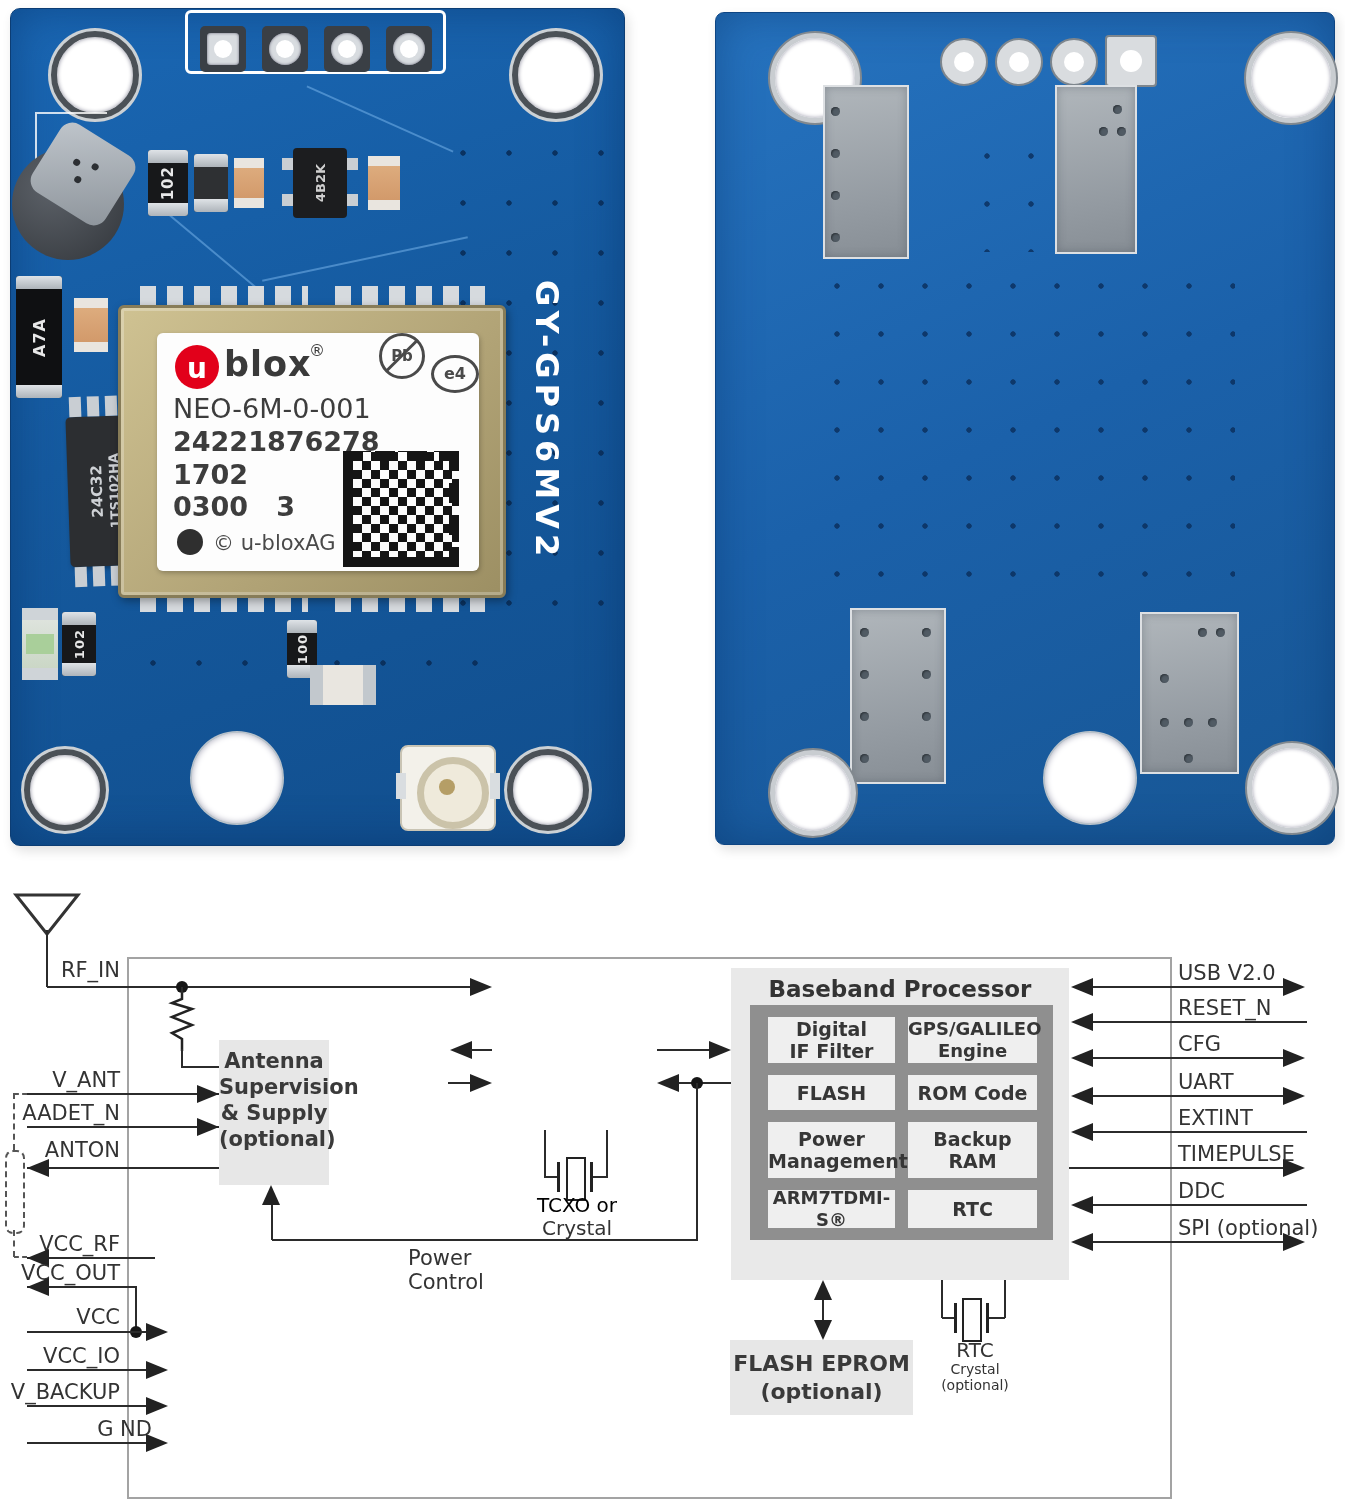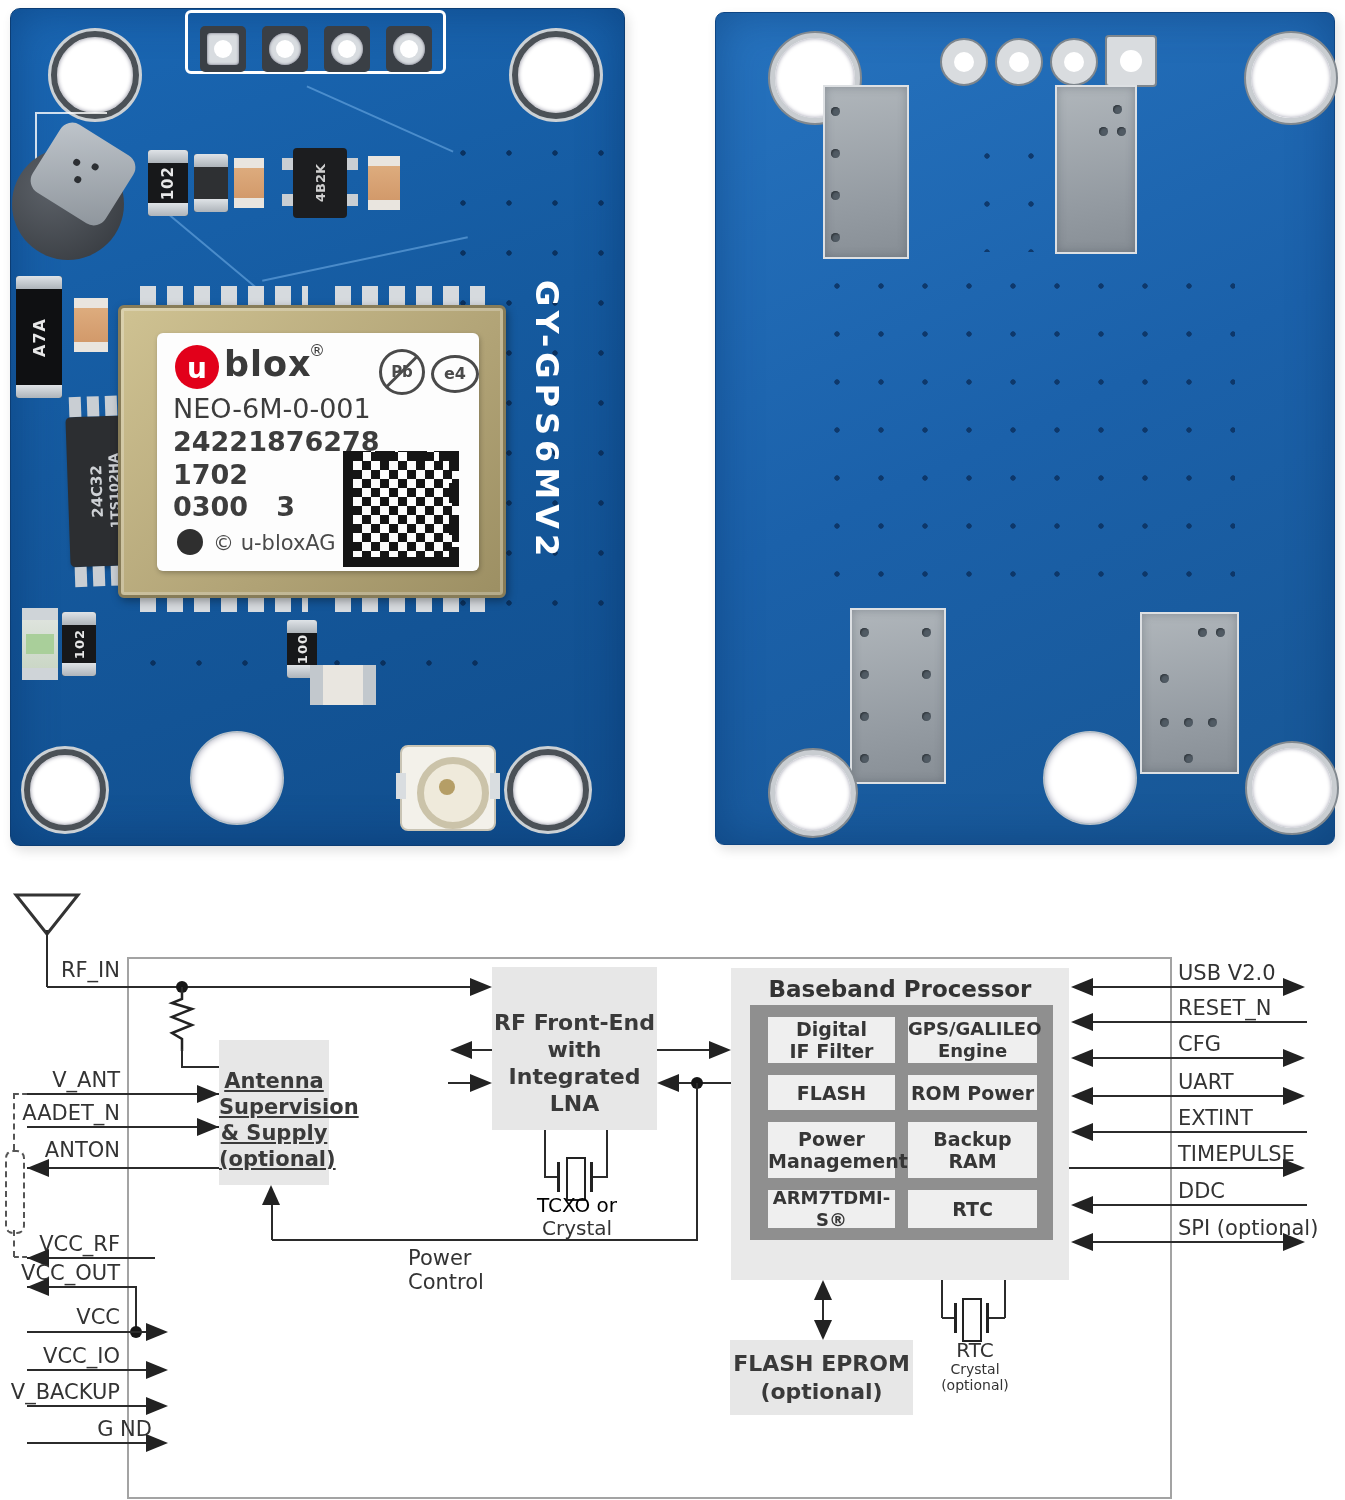--- a/index.html
+++ b/index.html
@@ -129,21 +129,21 @@
     <div class="a" style="left:130px;top:278px;width:168px;height:20px;background:repeating-linear-gradient(90deg,#d6dade 0 16px,rgba(0,0,0,0) 16px 27px);"></div>
     <div class="a" style="left:325px;top:278px;width:150px;height:20px;background:repeating-linear-gradient(90deg,#d6dade 0 16px,rgba(0,0,0,0) 16px 27px);"></div>
     <div class="a" style="left:130px;top:584px;width:168px;height:20px;background:repeating-linear-gradient(90deg,#d6dade 0 16px,rgba(0,0,0,0) 16px 27px);"></div>
     <div class="a" style="left:325px;top:584px;width:150px;height:20px;background:repeating-linear-gradient(90deg,#d6dade 0 16px,rgba(0,0,0,0) 16px 27px);"></div>
     <div class="a" style="left:108px;top:297px;width:382px;height:287px;border-radius:6px;border:3px solid #877c58;background:linear-gradient(135deg,#cfc292,#b1a376 60%,#9c8f63);box-shadow:inset 0 0 0 3px rgba(255,255,255,.25), 2px 3px 8px rgba(0,0,0,.35);">
 
       <div class="a" style="left:36px;top:25px;width:322px;height:238px;background:#fdfdfd;border-radius:6px;box-shadow:1px 2px 5px rgba(0,0,0,.25);">
         <div class="a" style="left:18px;top:12px;width:44px;height:44px;border-radius:50%;background:#e2001a;color:#fff;font-weight:bold;font-size:28px;text-align:center;line-height:48px;">u</div>
         <div class="a" style="left:67px;top:11px;font-size:35px;font-weight:bold;color:#3a3a3a;letter-spacing:1px;">blox</div>
         <div class="a" style="left:152px;top:8px;font-size:16px;color:#3a3a3a;">®</div>
-        <div class="a" style="left:222px;top:16px;width:40px;height:40px;border:3px solid #4a4a4a;border-radius:50%;color:#4a4a4a;font-size:15px;font-weight:bold;text-align:center;line-height:40px;">
+        <div class="a" style="left:222px;top:0;width:40px;height:40px;border:3px solid #4a4a4a;border-radius:50%;color:#4a4a4a;font-size:15px;font-weight:bold;text-align:center;line-height:40px;">
           <span>Pb</span>
           <div class="a" style="left:-2px;top:18px;width:44px;height:3px;background:#4a4a4a;transform:rotate(-45deg);"></div>
         </div>
         <div class="a" style="left:274px;top:22px;width:42px;height:32px;border:3px solid #4a4a4a;border-radius:50%;color:#4a4a4a;font-size:16px;font-weight:bold;text-align:center;line-height:32px;">e4</div>
         <div class="a" style="left:16px;top:60px;font-size:27px;font-weight:normal;color:#3d3d3d;">NEO-6M-0-001</div>
         <div class="a" style="left:16px;top:93px;font-size:27px;font-weight:bold;color:#3d3d3d;">24221876278</div>
         <div class="a" style="left:16px;top:126px;font-size:27px;font-weight:bold;color:#3d3d3d;">1702</div>
         <div class="a bind-pre" style="left:16px;top:158px;font-size:27px;font-weight:bold;color:#3d3d3d;">0300   3</div>
         <div class="a" style="left:20px;top:196px;width:26px;height:26px;border-radius:50%;background:#2f2f2f;"></div>
         <div class="a" style="left:56px;top:198px;font-size:21px;color:#4a4a4a;">© u-bloxAG</div>
@@ -296,38 +296,33 @@
     <div class="sigl" style="top:527px;margin-left:32px;">G ND</div>
     <div class="hl" style="left:27px;top:552px;width:120px;"></div>
     <div class="ar" style="left:146px;top:544px;"></div>
 
     <div class="dashh" style="left:14px;top:203px;width:13px;"></div>
     <div class="dash" style="left:13px;top:203px;height:57px;"></div>
     <div class="dashrect" style="left:5px;top:260px;width:16px;height:80px;"></div>
     <div class="dash" style="left:13px;top:340px;height:27px;"></div>
     <div class="dashh" style="left:14px;top:366px;width:13px;"></div>
 
-    <div class="blk" style="left:219px;top:150px;width:110px;height:145px;font-size:21px;line-height:26px;padding-top:28px;box-sizing:border-box;text-decoration:underline;">
+    <div class="blk" style="left:219px;top:150px;width:110px;height:145px;font-size:21px;line-height:26px;padding-top:8px;box-sizing:border-box;">
       <span style="display:block;">Antenna</span>
       <span style="display:block;">Supervision</span>
       <span style="display:block;">&amp; Supply</span>
       <span style="display:block;">(optional)</span>
     </div>
 
 
     <div class="al" style="left:450px;top:151px;"></div>
     <div class="hl" style="left:470px;top:159px;width:22px;"></div>
     <div class="hl" style="left:448px;top:192px;width:26px;"></div>
     <div class="ar" style="left:470px;top:184px;"></div>
 
-    <div class="blk" style="left:492px;top:77px;width:165px;height:163px;font-size:22px;line-height:27px;padding-top:42px;box-sizing:border-box;">
-      <span style="display:block;">RF Front-End</span>
-      <span style="display:block;">with</span>
-      <span style="display:block;">Integrated LNA</span>
-    </div>
 
     <div class="hl" style="left:657px;top:159px;width:52px;"></div>
     <div class="ar" style="left:709px;top:151px;"></div>
     <div class="hl" style="left:679px;top:192px;width:52px;"></div>
     <div class="al" style="left:657px;top:184px;"></div>
     <div class="jdot" style="left:691px;top:187px;"></div>
     <div class="vl" style="left:696px;top:193px;height:157px;"></div>
     <div class="hl" style="left:272px;top:349px;width:426px;"></div>
     <div class="vl" style="left:271px;top:312px;height:38px;"></div>
     <div class="au" style="left:262px;top:295px;"></div>
@@ -351,21 +346,21 @@
             <span>IF Filter</span>
         </div>
         <div class="cell" style="left:158px;top:12px;width:129px;height:46px;font-size:18px;">
           <span>GPS/GALILEO</span>
             <span>Engine</span>
         </div>
         <div class="cell" style="left:18px;top:70px;width:127px;height:35px;">
           <span>FLASH</span>
         </div>
         <div class="cell" style="left:158px;top:70px;width:129px;height:35px;">
-          <span>ROM Power</span>
+          <span>ROM Code</span>
         </div>
         <div class="cell" style="left:18px;top:117px;width:127px;height:56px;">
           <span>Power</span>
             <span>Management</span>
         </div>
         <div class="cell" style="left:158px;top:117px;width:129px;height:56px;">
           <span>Backup</span>
             <span>RAM</span>
         </div>
         <div class="cell" style="left:18px;top:185px;width:127px;height:38px;font-size:18px;">

